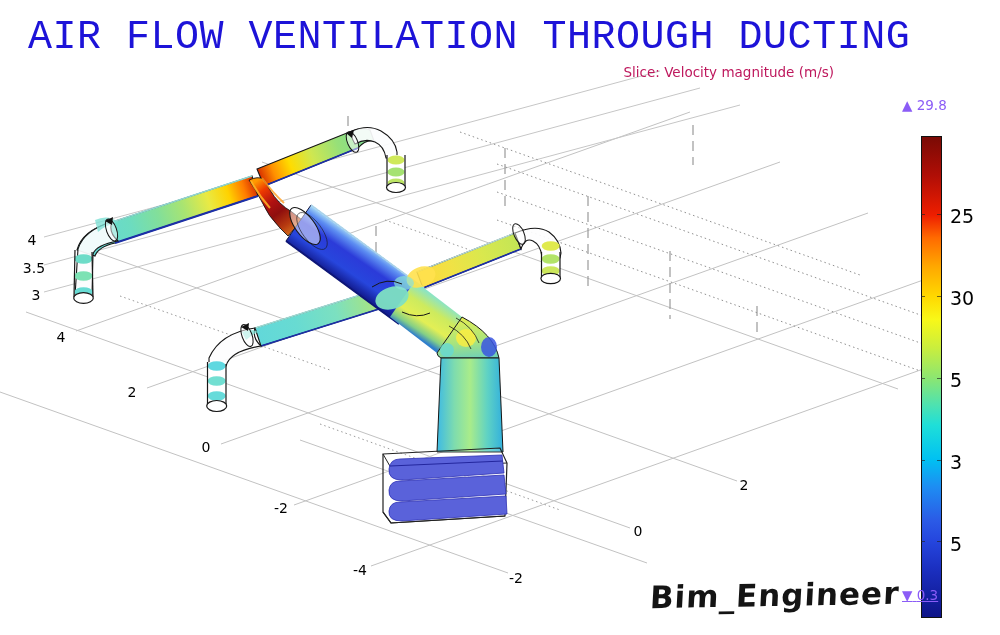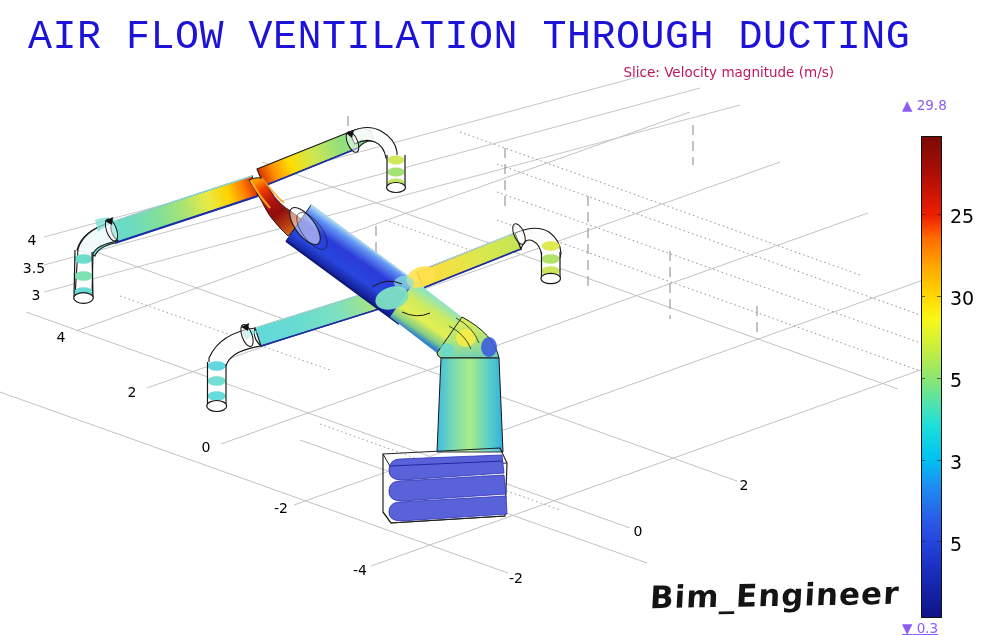--- a/index.html
+++ b/index.html
@@ -25,21 +25,21 @@
     background:linear-gradient(to bottom,
       #7a0a05 0%,#b00e06 8%,#ee1e00 16.3%,#ff6a00 21%,#ffa800 27%,
       #ffd800 33.2%,#f8f818 38%,#c9ee3e 44%,#8ce671 50.2%,#4ce2b2 56%,
       #1fdfd8 60%,#00c1f2 67.1%,#1e8cf2 73%,#2b5ae6 80%,#2546de 84.1%,
       #1b2fc0 90%,#0e1488 100%);
   }
   .cbar-tick{position:absolute;left:950px;width:40px;font-size:19px;color:#000;}
   .cbar-dash{position:absolute;width:4px;height:1px;background:#222;opacity:.65;}
   .cbar-max,.cbar-min{position:absolute;left:902px;font-size:13.5px;color:#8b5cf6;white-space:nowrap;}
   .cbar-max{top:97px;}
-  .cbar-min{top:620px;text-decoration:underline;}
+  .cbar-min{top:587px;text-decoration:underline;}
   .watermark{
     position:absolute;left:650px;top:577px;font-size:31px;color:#141414;
     font-weight:600;transform:rotate(-1deg) skewX(-4deg);letter-spacing:1px;
     white-space:nowrap;
   }
 </style>
 </head>
 <body>
 
 <svg class="scene-svg" width="1000" height="635" viewBox="0 0 1000 635">

